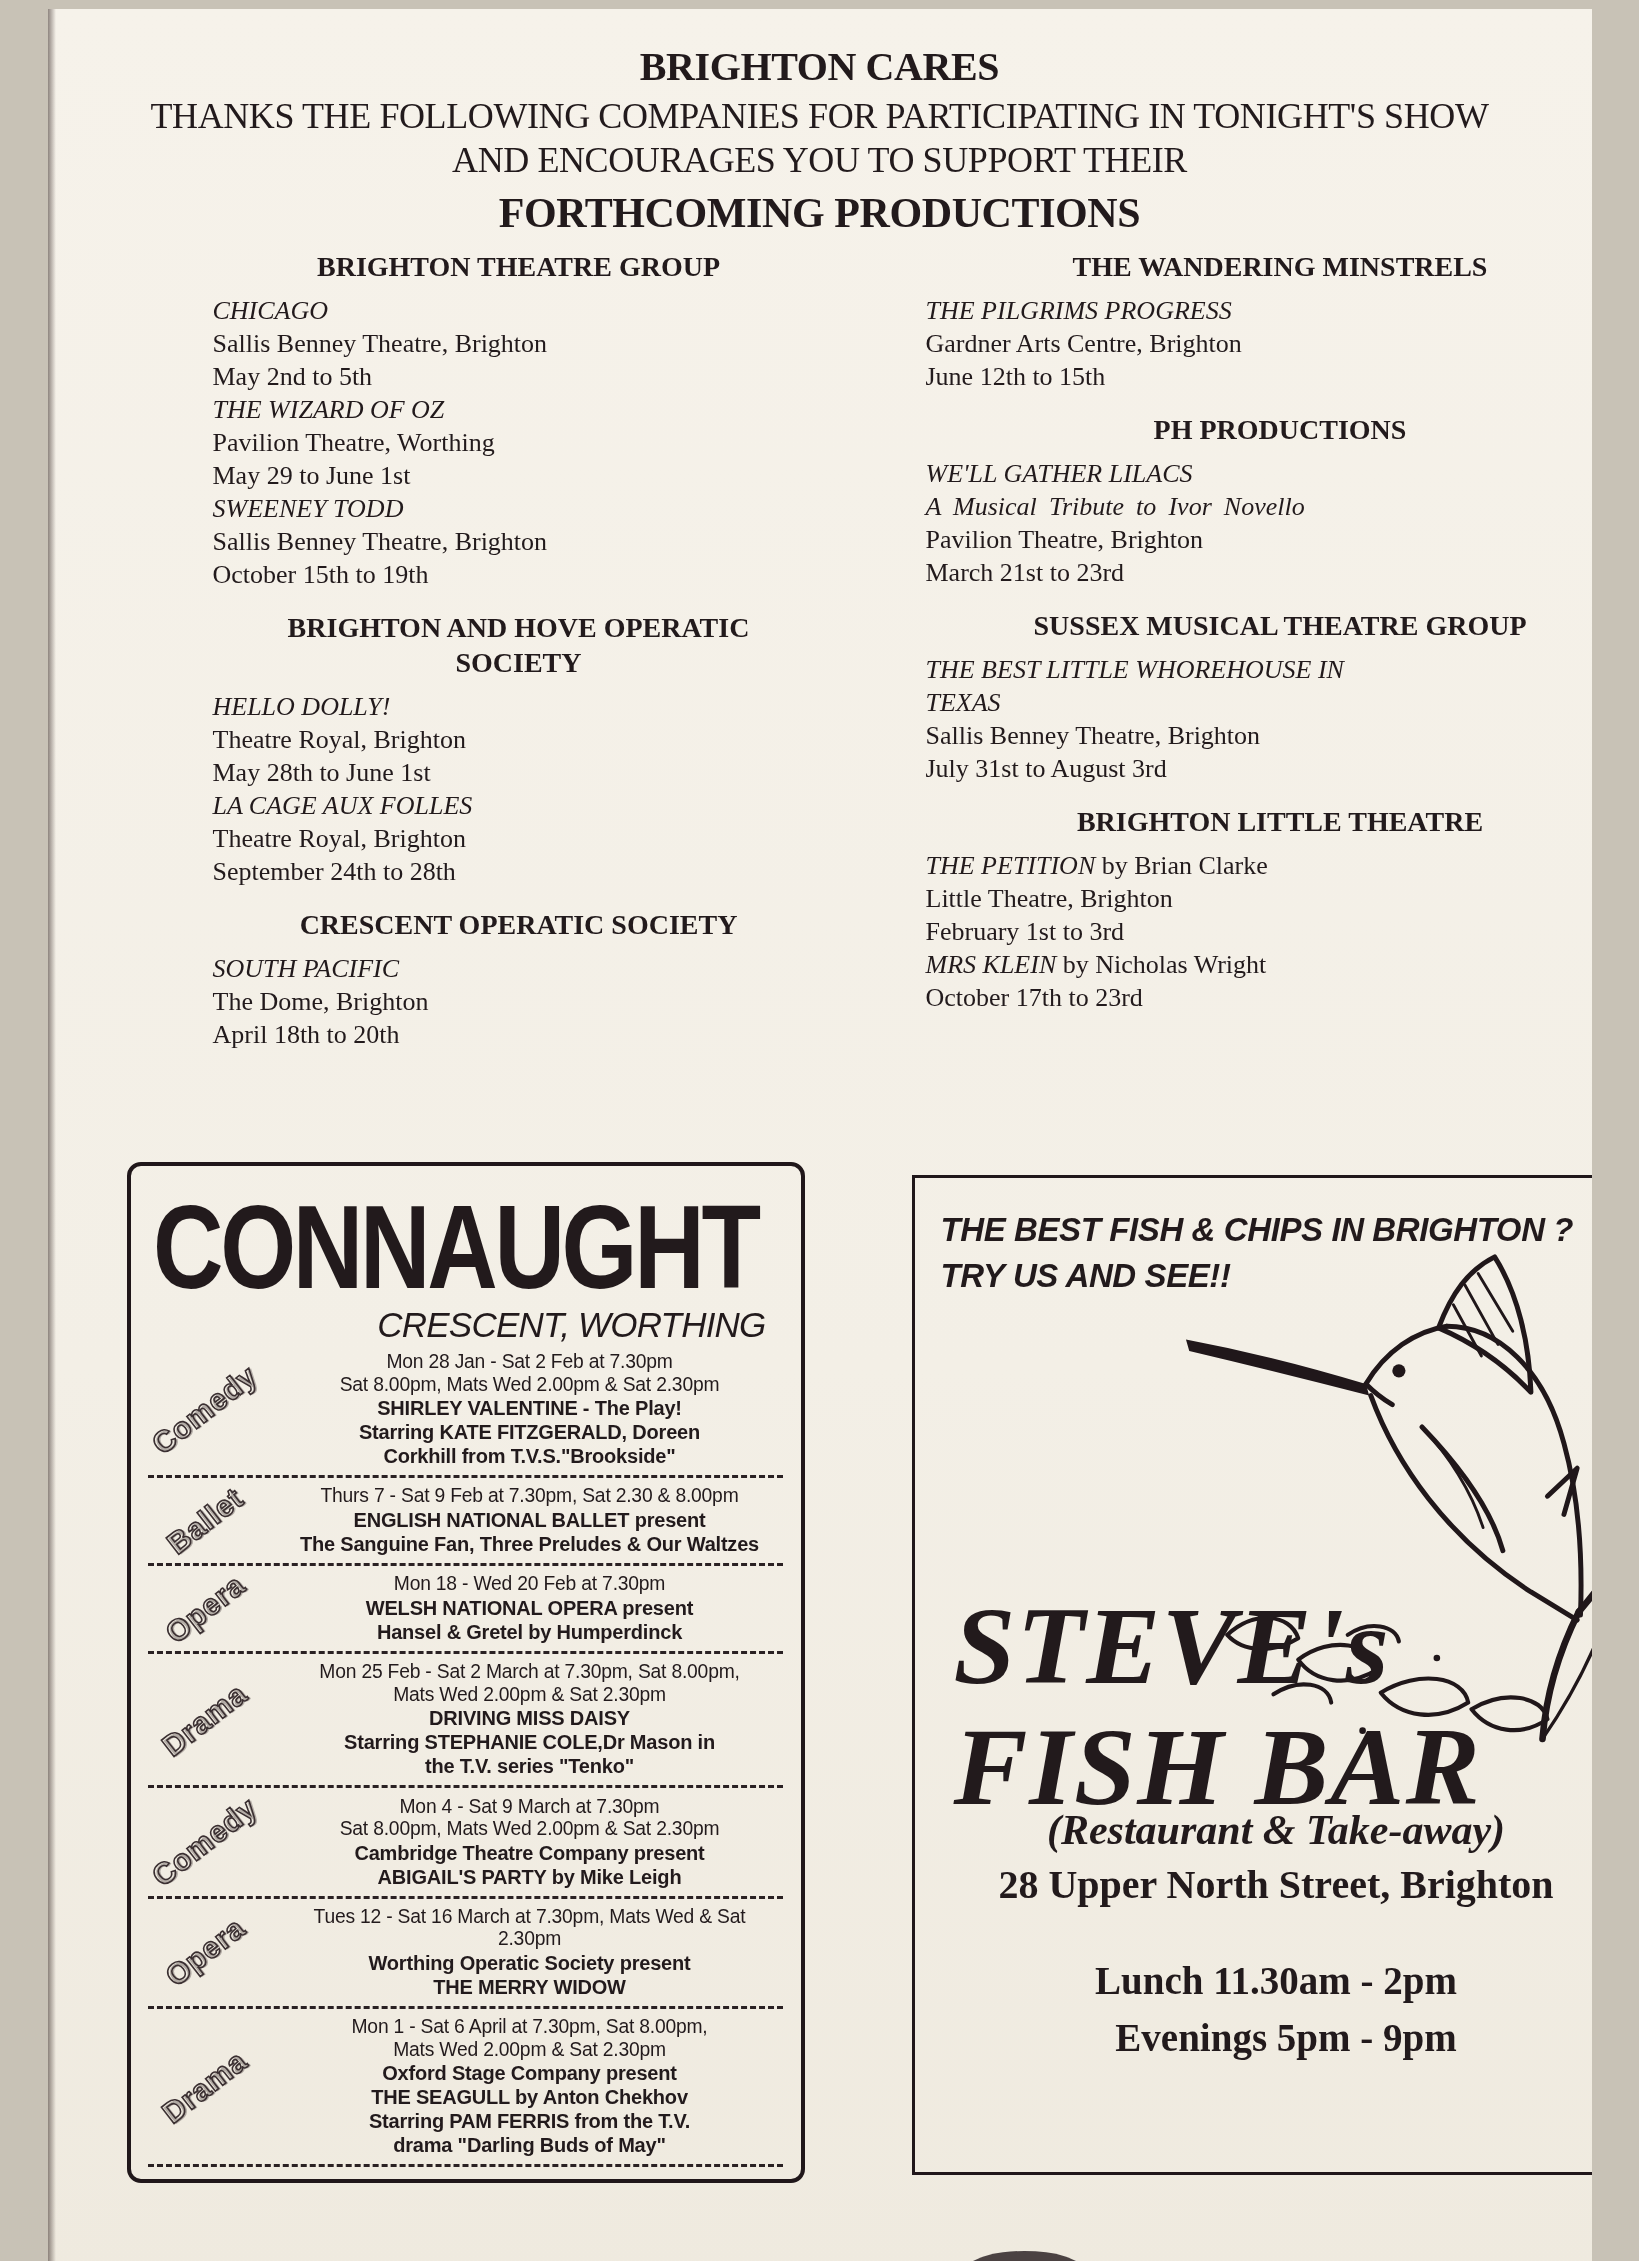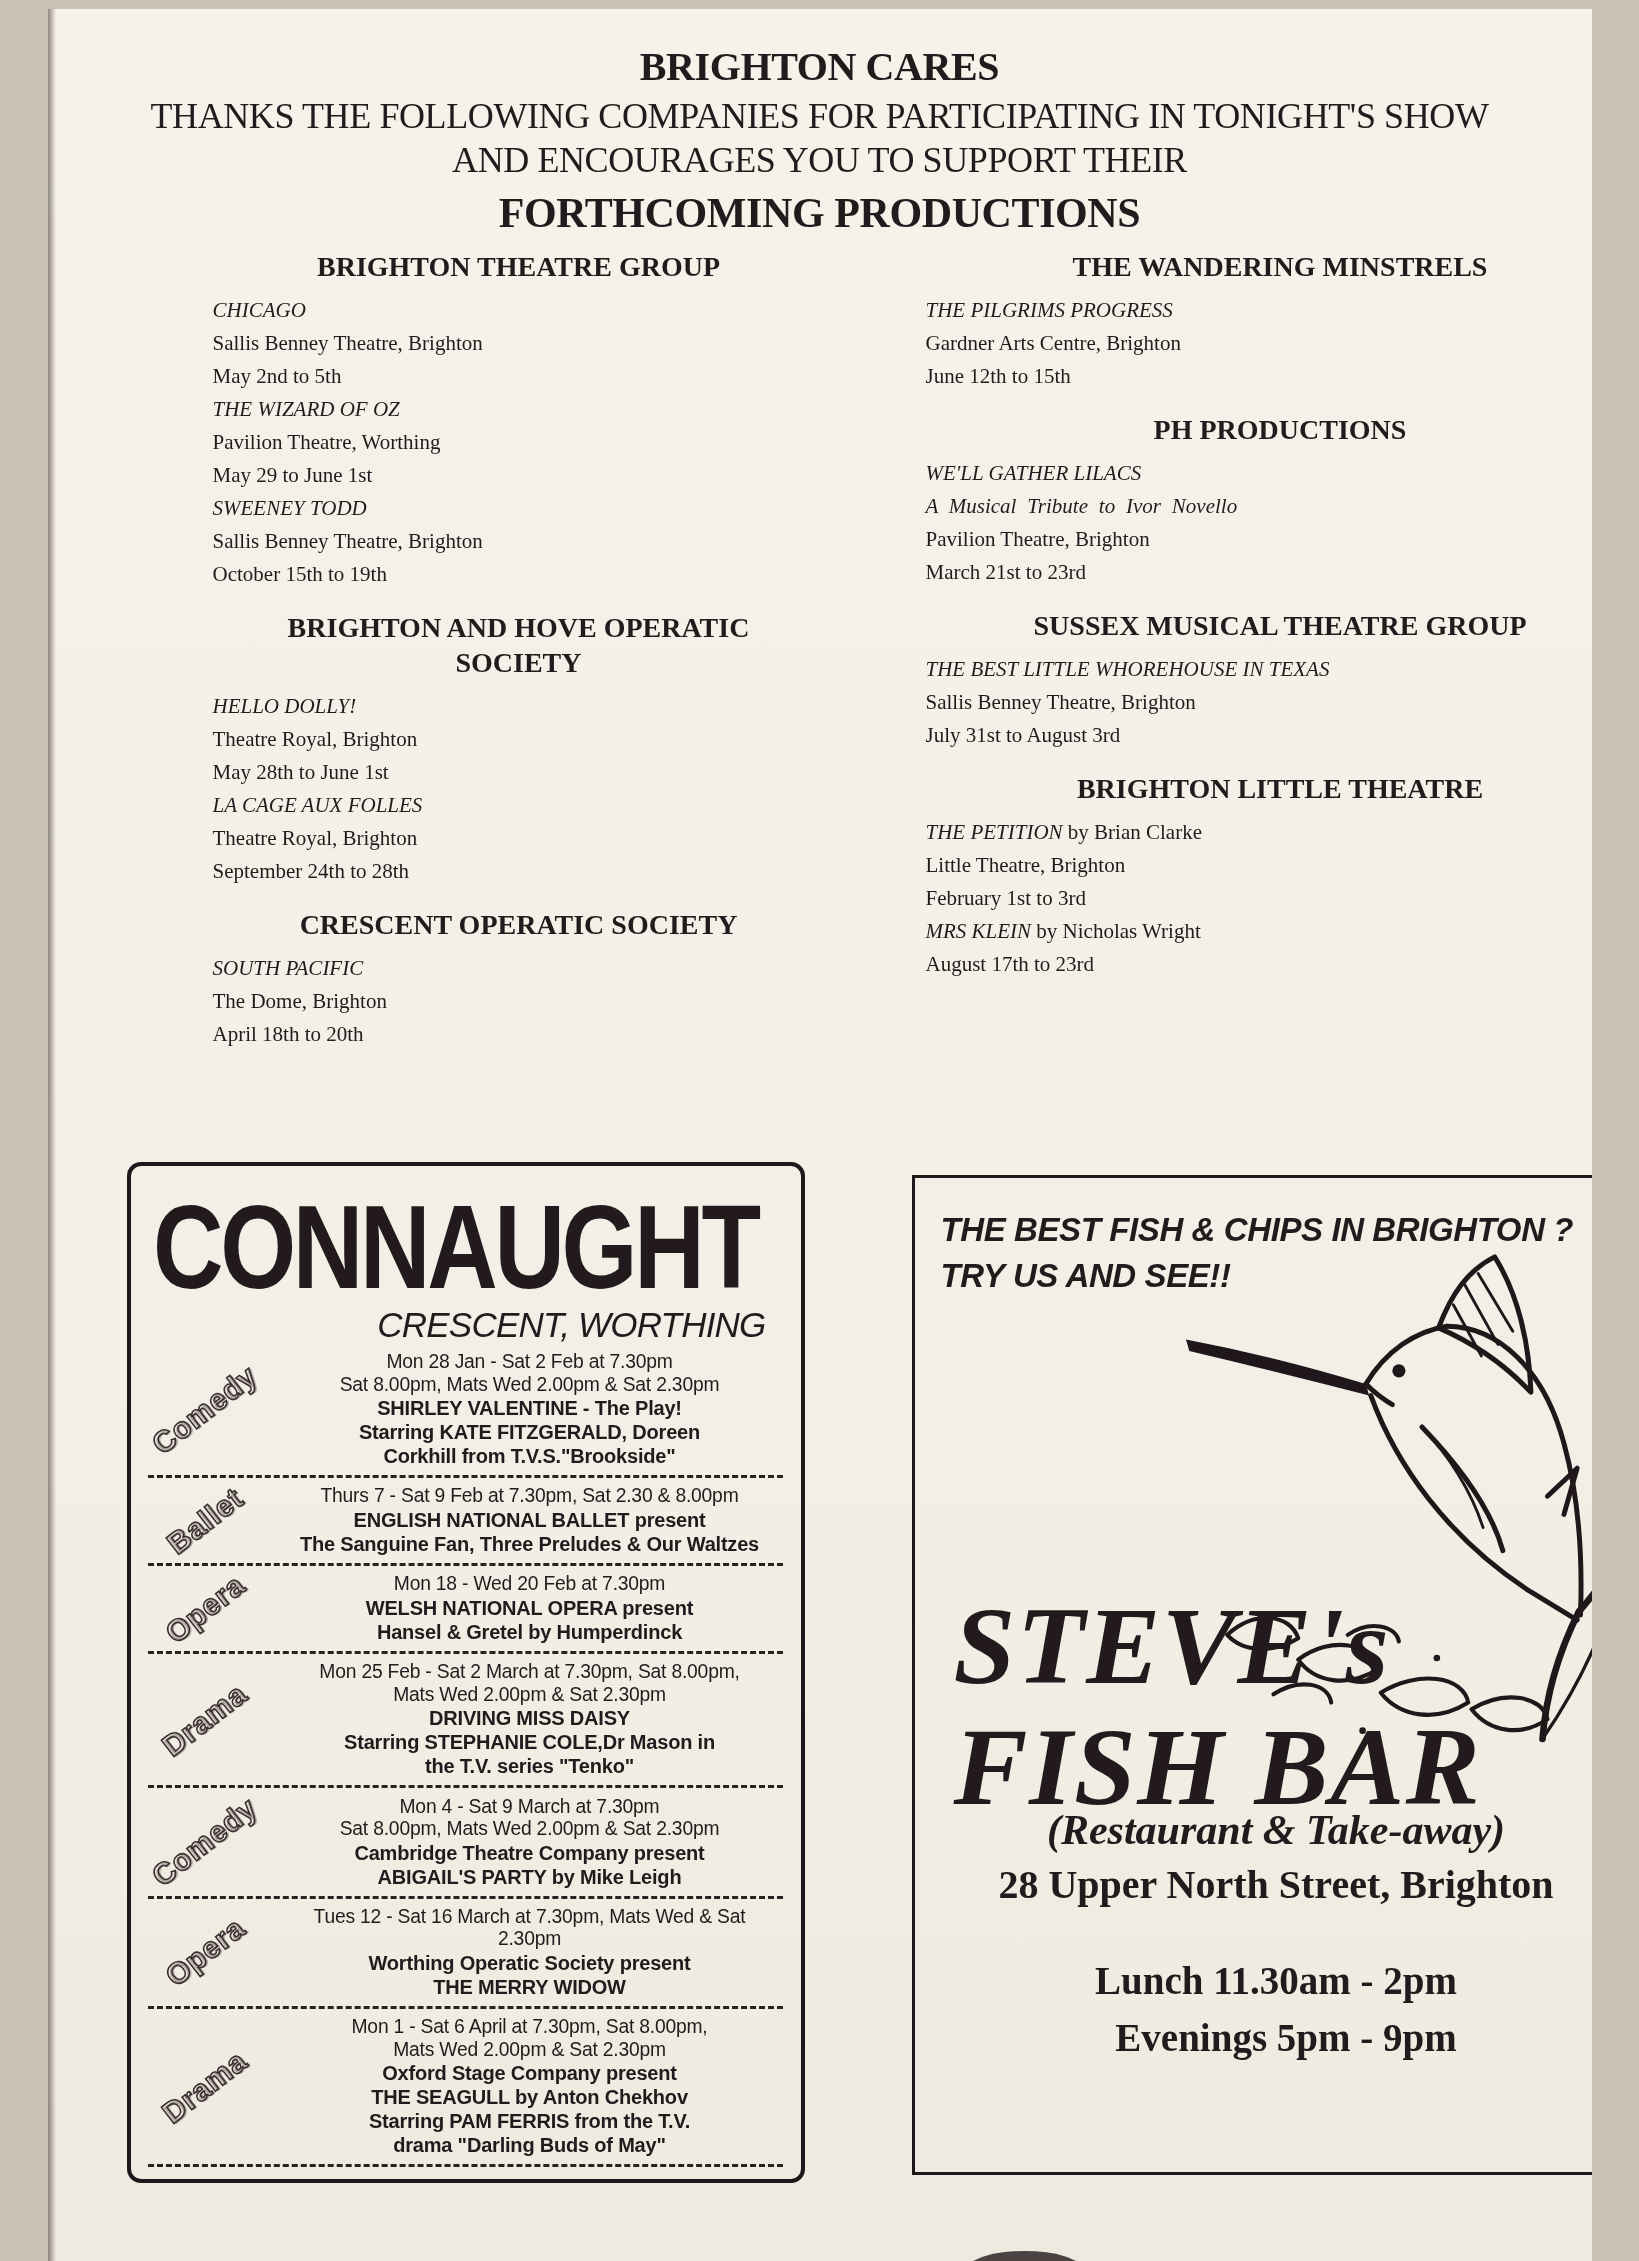--- a/index.html
+++ b/index.html
@@ -26,21 +26,21 @@
 
   
   .col{position:absolute;top:240px;}
   .col-left{left:165px;width:612px;}
   .col-right{left:878px;width:709px;}
   .sec{margin-top:19.3px;}
   .sec:first-child{margin-top:0;}
   .sec-h{font-weight:bold;font-size:28px;line-height:35px;text-align:center;
     max-width:499px;margin:0 auto 9.7px auto;}
   .col-right .sec-h{max-width:none;}
-  .sec-body{font-size:21px;line-height:33px;max-width:531px;}
+  .sec-body{font-size:26px;line-height:33px;max-width:531px;}
   .col-right .sec-body{max-width:499px;}
   .show-t{font-style:italic;}
   .wide-ws{word-spacing:5.6px;}
 
   
   .cn-box{position:absolute;left:79px;top:1153px;width:678px;height:1021px;
     border:4.8px solid #20171a;border-radius:14px;box-sizing:border-box;
     font-family:"Liberation Sans",sans-serif;overflow:hidden;}
   .cn-wordmark{margin:24px 0 0 22.5px;font-size:119px;font-weight:bold;
     letter-spacing:-4px;line-height:.95;transform:scaleX(.82);transform-origin:left top;
@@ -154,21 +154,21 @@
         <div>July 31st to August 3rd</div>
       </div>
     </div>
     <div class="sec">
       <div class="sec-h">BRIGHTON LITTLE THEATRE</div>
       <div class="sec-body">
         <div><span class="show-t">THE PETITION</span><span> by Brian Clarke</span></div>
         <div>Little Theatre, Brighton</div>
         <div>February 1st to 3rd</div>
         <div><span class="show-t">MRS KLEIN</span><span> by Nicholas Wright</span></div>
-        <div>August 17th to 23rd</div>
+        <div>October 17th to 23rd</div>
       </div>
     </div>
   </div>
 
   <div class="cn-box">
     <div class="cn-wordmark">CONNAUGHT</div>
     <div class="cn-sub">CRESCENT, WORTHING</div>
 
     <div class="cn-row">
       <div class="cn-genre">

